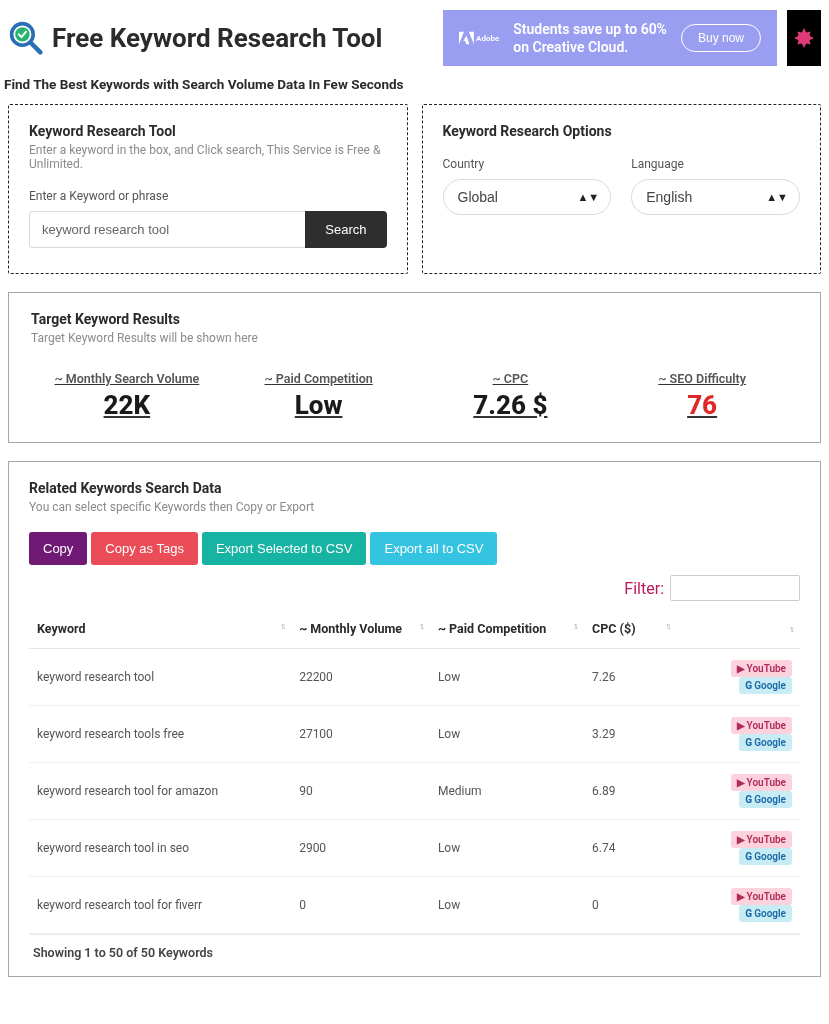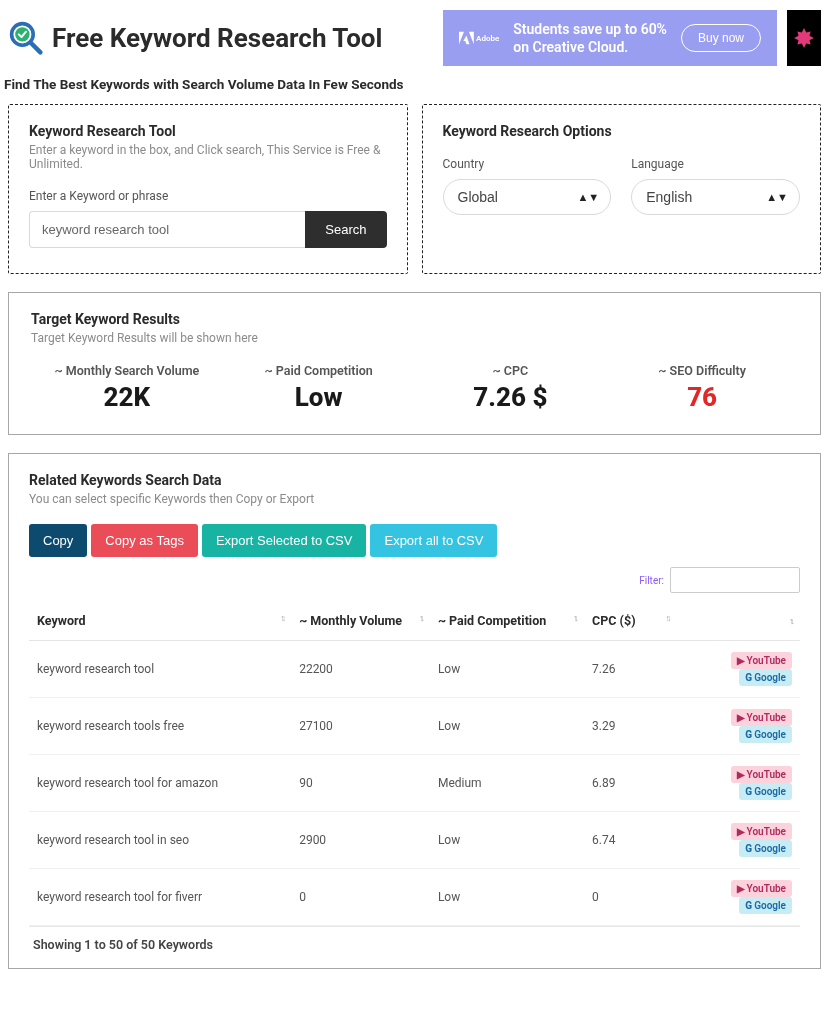--- a/index.html
+++ b/index.html
@@ -23,34 +23,34 @@
 .input-label { font-size: 12px; color: #555; margin-bottom: 8px; display: block; }
 .search-row { display: flex; }
 .search-input { flex: 1; border: 1px solid #d9d9d9; border-right: none; border-radius: 4px 0 0 4px; padding: 10px 12px; font-size: 13px; color: #666; }
 .search-btn { background: #2e2e2e; color: #fff; border: none; border-radius: 0 4px 4px 0; padding: 10px 20px; font-size: 13px; cursor: pointer; }
 .opt-row { display: flex; gap: 20px; }
 .opt-col { flex: 1; }
 .select-wrap { position: relative; }
 .select { width: 100%; border: 1px solid #d9d9d9; border-radius: 20px; padding: 9px 30px 9px 14px; font-size: 14px; color: #444; background: #fff; appearance: none; cursor: pointer; }
 .chev { position: absolute; right: 12px; top: 50%; transform: translateY(-50%); pointer-events: none; font-size: 11px; color: #222; }
 .results-card { margin: 18px 8px 0 8px; border: 1px solid #a7a7a7; padding: 18px 22px 22px 22px; }
-.metrics-row { display: flex; justify-content: space-around; margin-top: 18px; text-align: center; }
+.metrics-row { display: flex; justify-content: space-around; margin-top: 26px; text-align: center; text-decoration: underline; }
 .metric-col { flex: 1; }
 .metric-label { font-size: 12.5px; font-weight: 600; color: #555; margin-bottom: 4px; }
 .metric-val { font-size: 26px; font-weight: 800; color: #1a1a1a; }
 .metric-val.red { color: #e12828; }
 .related-card { margin: 18px 8px 8px 8px; border: 1px solid #a7a7a7; padding: 18px 20px 14px 20px; }
 .btn-row { display: flex; gap: 4px; margin: 14px 0 10px 0; }
 .btn { border: none; color: #fff; font-size: 13px; padding: 9px 14px; border-radius: 3px; cursor: pointer; }
-.btn.copy { background: #0c4a6e; }
+.btn.copy { background: #701a75; }
 .btn.tags { background: #ea4c58; }
 .btn.exp1 { background: #17b3a3; }
 .btn.exp2 { background: #34c3e0; }
 .filter-row { display: flex; justify-content: flex-end; align-items: center; gap: 6px; margin-bottom: 8px; }
-.filter-label { font-size: 10px; color: #8b5cf6; }
+.filter-label { font-size: 16px; color: #be185d; }
 .filter-input { border: 1px solid #ccc; border-radius: 2px; padding: 5px 8px; width: 130px; font-size: 12px; }
 .tbl-scroll { max-height: 370px; overflow-y: scroll; border-bottom: 1px solid #e8e8e8; position: relative; }
 .tbl-scroll::-webkit-scrollbar { width: 10px; }
 .tbl-scroll::-webkit-scrollbar-thumb { background: #bfbfbf; border-radius: 5px; }
 .tbl-scroll::-webkit-scrollbar-track { background: #f2f2f2; }
 table { width: 100%; border-collapse: collapse; }
 thead th { text-align: left; font-size: 12.5px; font-weight: 700; color: #2b2b2b; padding: 12px 8px; border-bottom: 1px solid #e5e5e5; position: relative; background: #fff; }
 .sort-ic { float: right; font-size: 9px; color: #a9a9a9; letter-spacing: -3px; }
 tbody td { font-size: 12px; color: #555; padding: 11px 8px; border-bottom: 1px solid #f0f0f0; }
 .badge { display: inline-block; font-size: 10px; font-weight: 600; padding: 3px 6px; border-radius: 3px; margin-left: 3px; cursor: pointer; }

